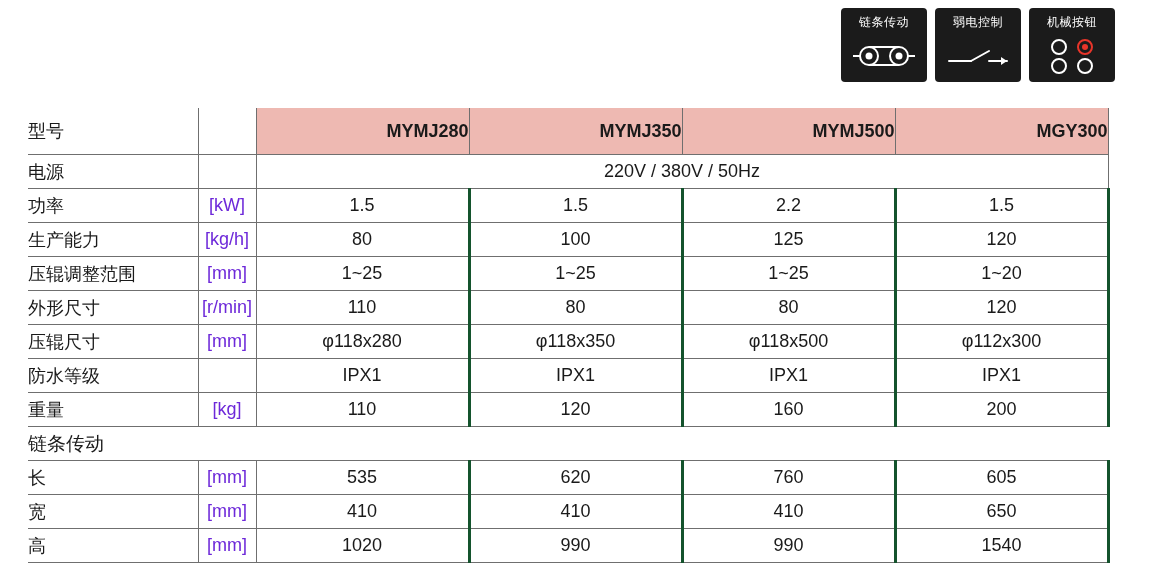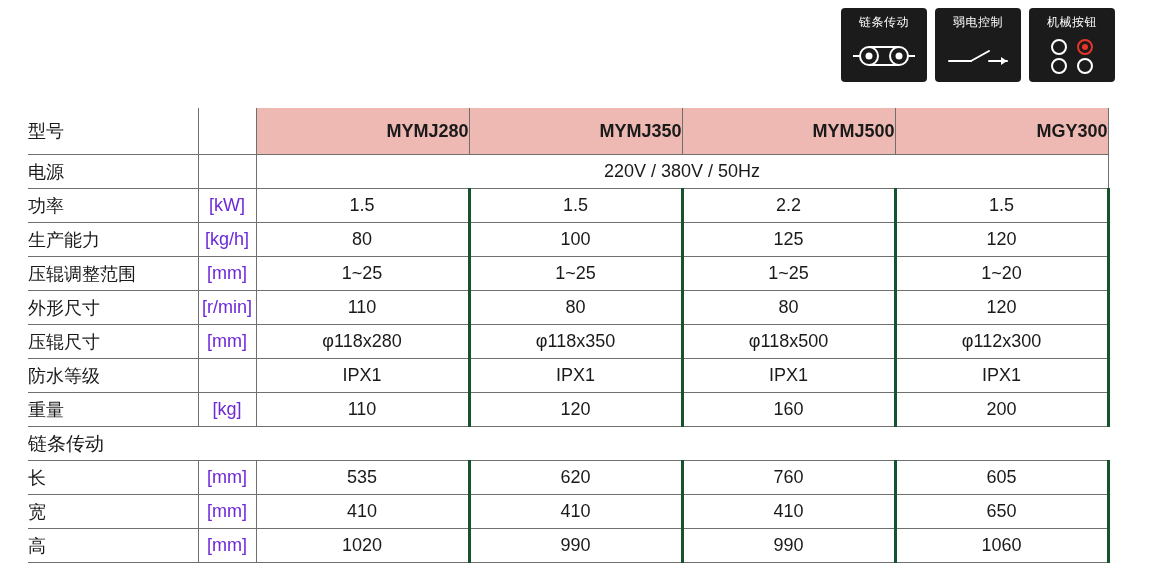--- a/index.html
+++ b/index.html
@@ -297,17 +297,17 @@
       <td class="cell-val">410</td>
       <td class="cell-val">650</td>
     </tr>
 
     <tr>
       <td class="cell-name">高</td>
       <td class="cell-unit">[mm]</td>
       <td class="cell-val first">1020</td>
       <td class="cell-val">990</td>
       <td class="cell-val">990</td>
-      <td class="cell-val">1060</td>
+      <td class="cell-val">1540</td>
     </tr>
 
   </tbody>
 </table>
 
 </body></html>

